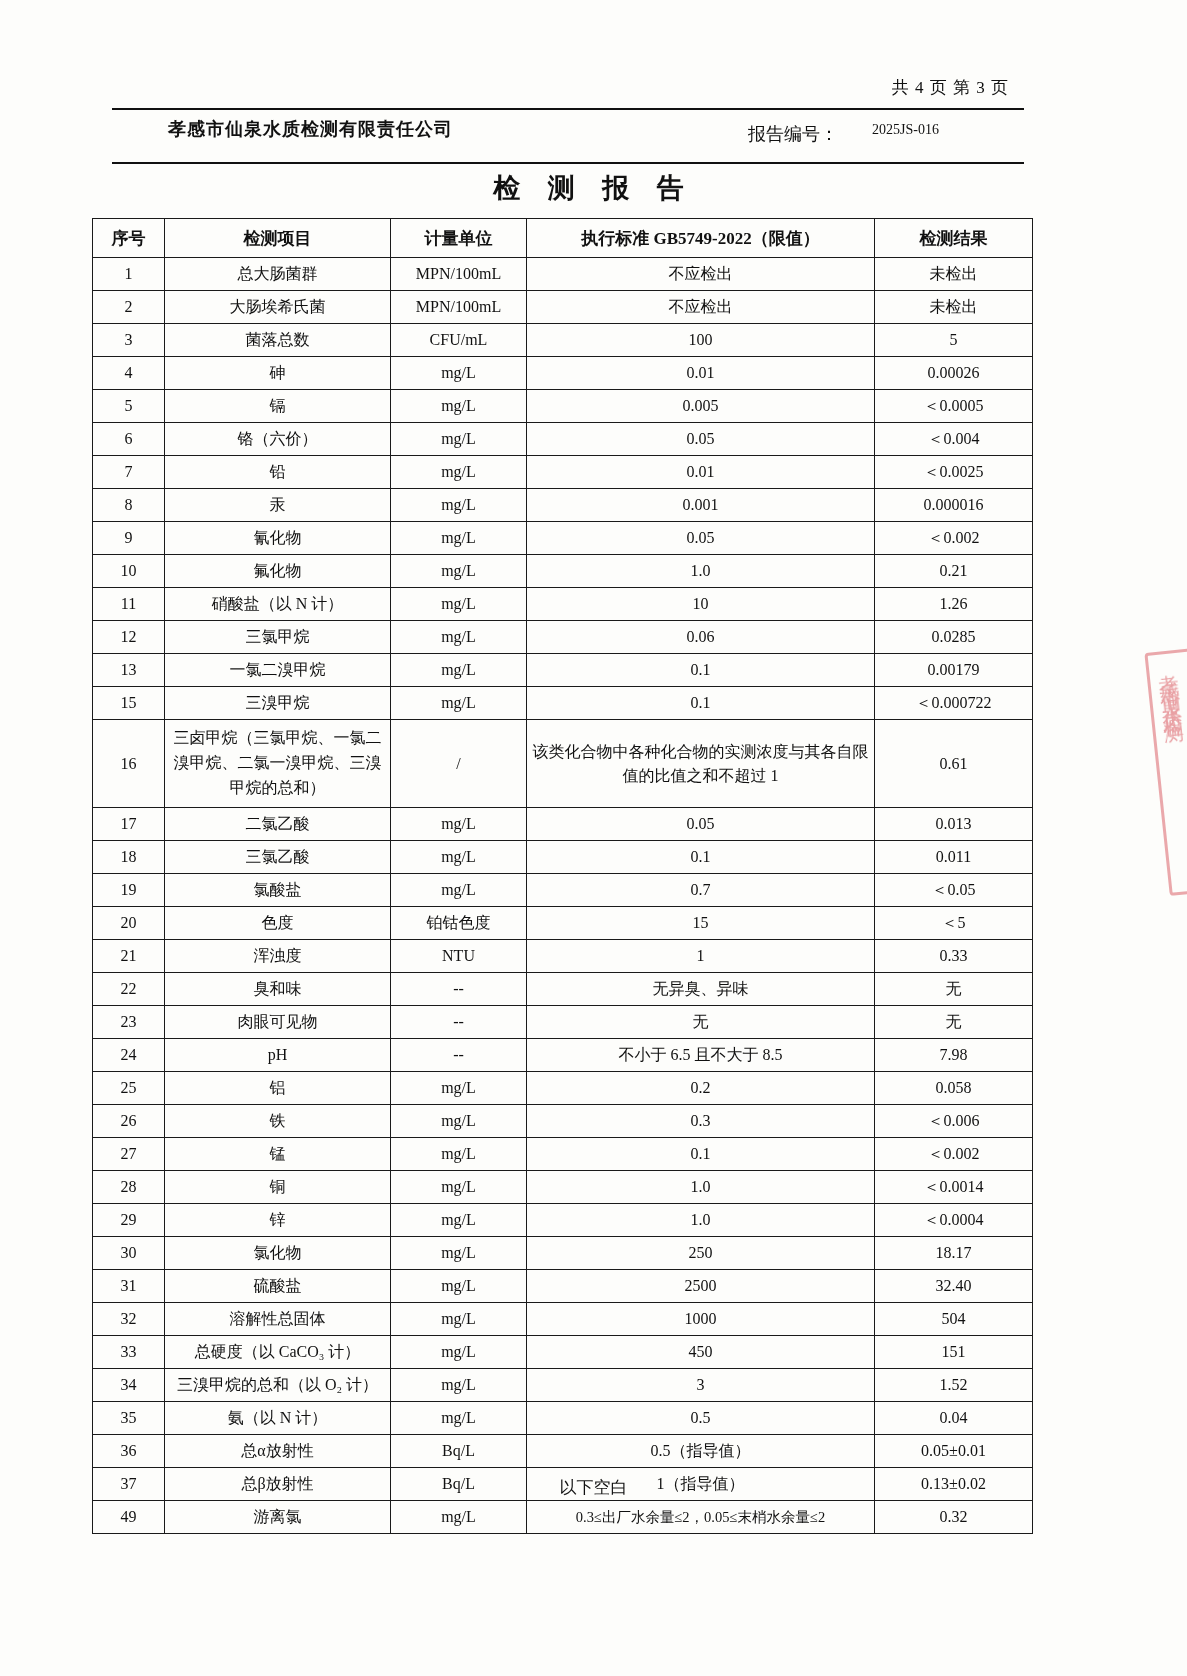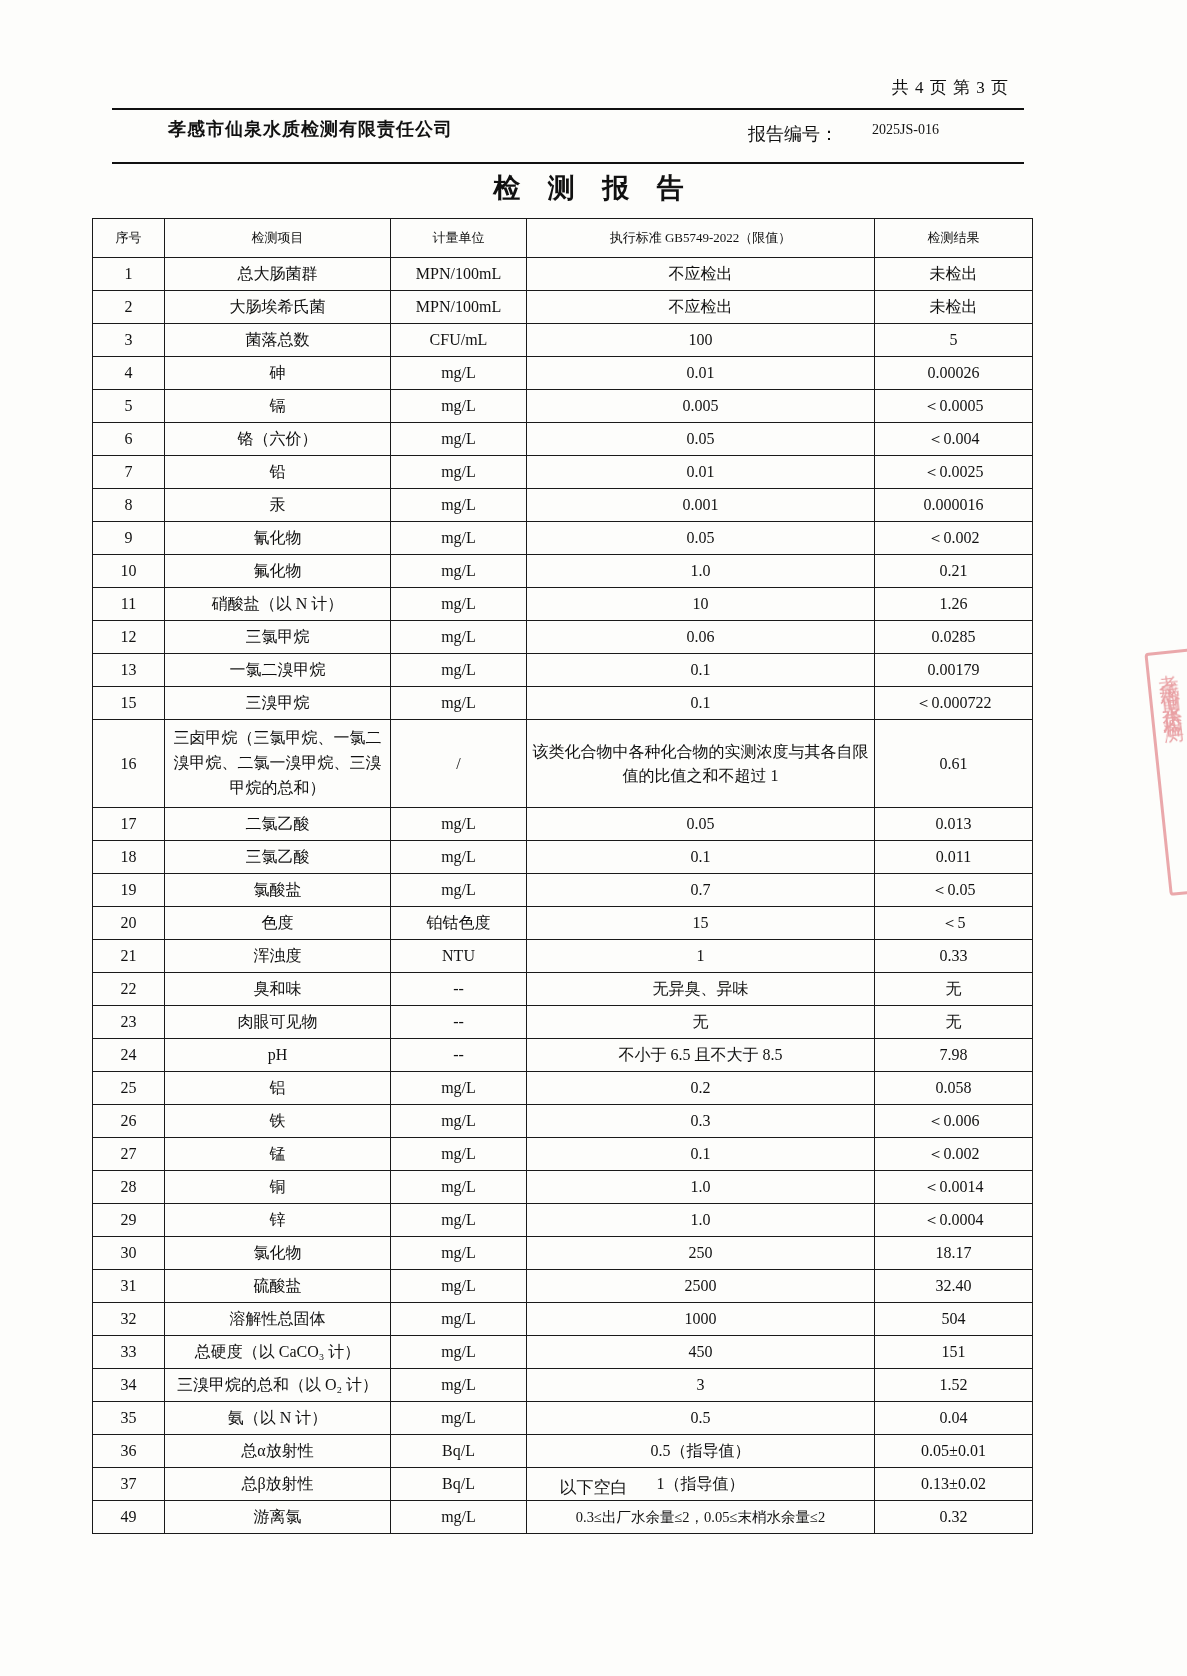--- a/index.html
+++ b/index.html
@@ -84,21 +84,22 @@
   table.report td, table.report th {
     border: 1px solid #1a1a1a;
     text-align: center;
     vertical-align: middle;
     padding: 2px 3px;
     height: 28px;
     font-weight: normal;
   }
   table.report thead td {
     height: 34px;
-    font-size: 13px;
+    font-size: 17px;
+    font-weight: bold;
   }
   .col-no { width: 72px; }
   .col-item { width: 226px; }
   .col-unit { width: 136px; }
   .col-std { width: 348px; }
   .col-res { width: 158px; }
   .cell-small { font-size: 14.5px; }
   .cell-multiline {
     text-align: left;
     padding-left: 12px;

